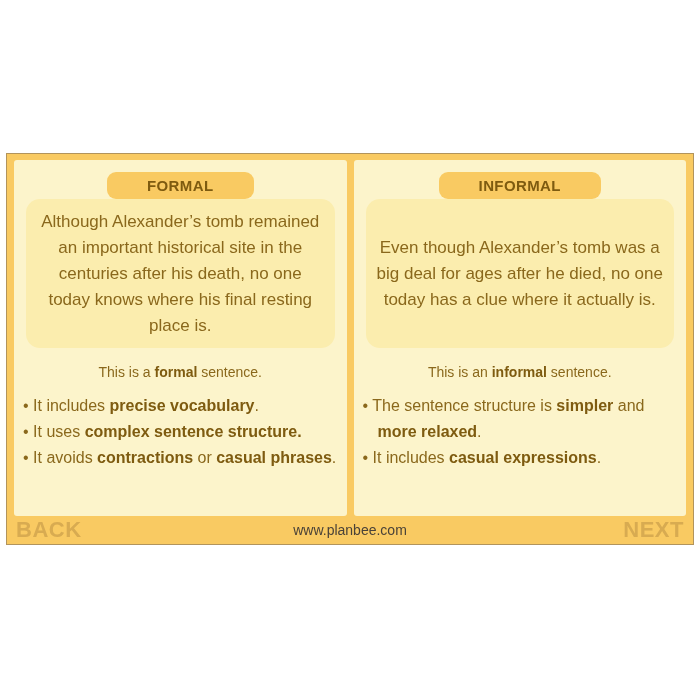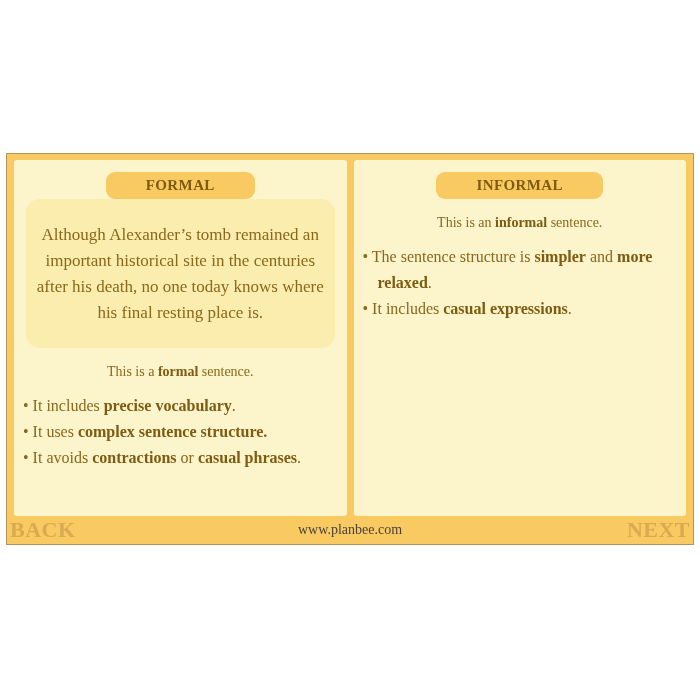--- a/index.html
+++ b/index.html
@@ -5,21 +5,21 @@
   :root {
     --frame: #F9CA62;
     --card: #FCF4CB;
     --box: #FBEDAE;
     --text: #8A681C;
     --bold_text: #7E5B10;
     --nav: #D8AB51;
     --url: #4A4238;
     --outline: #B2945C;
   }
-  * { margin: 0; padding: 0; box-sizing: border-box; font-family: Liberation Serif, serif; }
+  * { margin: 0; padding: 0; box-sizing: border-box; }
   html, body {
     width: 700px; height: 700px;
     background: #ffffff;
     font-family: "Liberation Sans", "DejaVu Sans", sans-serif;
     overflow: hidden;
   }
   .slide {
     position: absolute;
     left: 6px; top: 153px;
     width: 688px; height: 392px;
@@ -89,21 +89,21 @@
   .bold, .bullets .bold, .summary .bold {
     font-weight: 700;
     color: var(--bold_text);
   }
   .footer {
     height: 28px;
     background: var(--frame);
     display: flex;
     align-items: center;
     justify-content: space-between;
-    padding: 0 3px;
+    padding: 0 9px;
     position: relative;
   }
   .nav-btn {
     font-size: 22px;
     font-weight: 700;
     letter-spacing: 0.5px;
     color: var(--nav);
     background: none;
     border: none;
     font-family: inherit;
@@ -132,20 +132,23 @@
       <div class="summary"><span>This is a </span><span class="bold">formal</span><span> sentence.</span></div>
       <ul class="bullets">
           <li><span>It includes </span><span class="bold">precise vocabulary</span><span>.</span></li>
           <li><span>It uses </span><span class="bold">complex sentence structure.</span></li>
           <li><span>It avoids </span><span class="bold">contractions</span><span> or </span><span class="bold">casual phrases</span><span>.</span></li>
         </ul>
     </div>
 
     <div class="card">
       <div class="badge">INFORMAL</div>
+      <div class="example-box">
+        <span>Even though Alexander’s tomb was a big deal for ages after he died, no one today has a clue where it actually is.</span>
+      </div>
       <div class="summary"><span>This is an </span><span class="bold">informal</span><span> sentence.</span></div>
       <ul class="bullets">
           <li><span>The sentence structure is </span><span class="bold">simpler</span><span> and </span><span class="bold">more relaxed</span><span>.</span></li>
           <li><span>It includes </span><span class="bold">casual expressions</span><span>.</span></li>
         </ul>
     </div>
 
   </div>
 
   <div class="footer">

